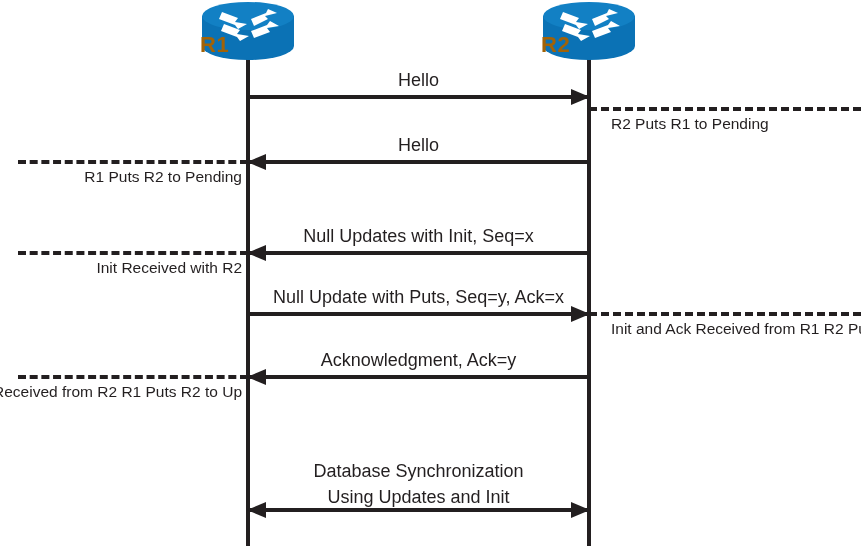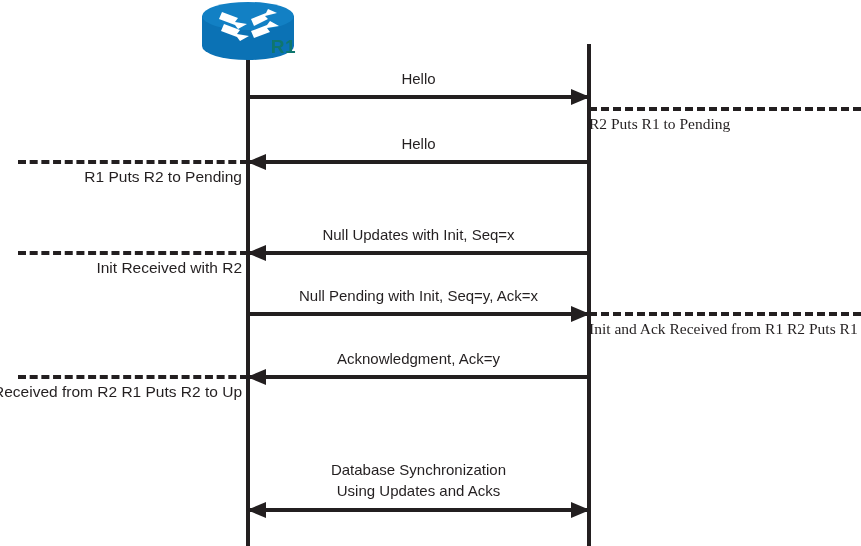--- a/index.html
+++ b/index.html
@@ -34,23 +34,23 @@
     height: 58px;
   }
   #router-r1 { left: 200px; top: 2px; }
   #router-r2 { left: 541px; top: 2px; }
   .router-node svg { display: block; }
   .router-label {
     position: absolute;
     left: 0;
     right: 0;
     bottom: 2px;
-    text-align: right;
-    color: #0f766e;
-    font-size: 19px;
+    text-align: left;
+    color: #a16207;
+    font-size: 22px;
     font-weight: bold;
     letter-spacing: 0.5px;
     pointer-events: none;
   }
 
   
   .message {
     position: absolute;
     height: 0;
   }
@@ -75,21 +75,21 @@
   }
   .arrowhead.left {
     border-right: 19px solid #231f20;
     left: -1px;
   }
   .msg-label {
     position: absolute;
     left: 0;
     width: 100%;
     text-align: center;
-    font-size: 15px;
+    font-size: 18px;
     color: #231f20;
     line-height: 1.42;
     white-space: pre;
   }
   .msg-label.one-line { top: -27px; }
   .msg-label.two-line { top: -49px; }
 
   
   .annotation {
     position: absolute;
@@ -104,21 +104,21 @@
   }
   .ann-text {
     position: absolute;
     top: 6px;
     font-size: 15.5px;
     color: #231f20;
     line-height: 1.36;
     white-space: nowrap;
   }
   .annotation.left .ann-text  { right: 6px; }
-  .annotation.right .ann-text { left: 0;  text-align: center; font-family: Liberation Serif, serif;  }
+  .annotation.right .ann-text { left: 22px;  text-align: center;  }
 </style>
 </head>
 <body>
 
 <div id="diagram-root">
 
   <div id="lifeline-r1" class="lifeline"></div>
   <div id="lifeline-r2" class="lifeline"></div>
 
   <div id="router-r1" class="router-node">
@@ -129,20 +129,33 @@
         <path d="M22,10 L38,16 L35,20 L47,22 L38,27 L35,23 L19,17 Z"></path>
         <path d="M74,8 L60,15 L63,18 L51,21 L60,25 L62,21 L77,15 Z" transform="rotate(180 64 16)"></path>
         <path d="M24,22 L40,28 L37,32 L49,34 L40,39 L37,35 L21,29 Z" transform="rotate(0)"></path>
         <path d="M76,20 L60,26 L63,30 L51,32 L60,37 L63,33 L79,27 Z" transform="rotate(180 65 28)"></path>
       </g>
       <ellipse cx="48" cy="14" rx="46" ry="14" fill="none" stroke="#ffffff" stroke-width="0"></ellipse>
     </svg>
     <span class="router-label">R1</span>
   </div>
 
+  <div id="router-r2" class="router-node">
+    <svg width="96" height="58" viewBox="0 0 96 58">
+      <path d="M2,14 L2,44 A46,14 0 0 0 94,44 L94,14 Z" fill="#0b72b5"></path>
+      <ellipse cx="48" cy="14" rx="46" ry="14" fill="#1280c4"></ellipse>
+      <g fill="#ffffff">
+        <path d="M22,10 L38,16 L35,20 L47,22 L38,27 L35,23 L19,17 Z"></path>
+        <path d="M74,8 L60,15 L63,18 L51,21 L60,25 L62,21 L77,15 Z" transform="rotate(180 64 16)"></path>
+        <path d="M24,22 L40,28 L37,32 L49,34 L40,39 L37,35 L21,29 Z"></path>
+        <path d="M76,20 L60,26 L63,30 L51,32 L60,37 L63,33 L79,27 Z" transform="rotate(180 65 28)"></path>
+      </g>
+    </svg>
+    <span class="router-label">R2</span>
+  </div>
 
   <div class="annotation right" style="left:589px; top:107px; width:272px;">
     <div class="ann-dash"></div>
     <div class="ann-text">R2 Puts R1 to Pending</div>
   </div>
 
   <div class="annotation left" style="left:18px; top:160px; width:230px;">
     <div class="ann-dash"></div>
     <div class="ann-text">R1 Puts R2 to Pending</div>
   </div>
@@ -178,30 +191,30 @@
 
   <div class="message" style="left:248px; top:251px; width:341px;">
     <div class="msg-line" style="width:341px;"></div>
     <div class="arrowhead left"></div>
     <div class="msg-label one-line">Null Updates with Init, Seq=x</div>
   </div>
 
   <div class="message" style="left:248px; top:312px; width:341px;">
     <div class="msg-line" style="width:341px;"></div>
     <div class="arrowhead right"></div>
-    <div class="msg-label one-line">Null Pending with Init, Seq=y, Ack=x</div>
+    <div class="msg-label one-line">Null Update with Puts, Seq=y, Ack=x</div>
   </div>
 
   <div class="message" style="left:248px; top:375px; width:341px;">
     <div class="msg-line" style="width:341px;"></div>
     <div class="arrowhead left"></div>
     <div class="msg-label one-line">Acknowledgment, Ack=y</div>
   </div>
 
   <div class="message" style="left:248px; top:508px; width:341px;">
     <div class="msg-line" style="width:341px;"></div>
     <div class="arrowhead left"></div>
     <div class="arrowhead right"></div>
     <div class="msg-label two-line">Database Synchronization
-Using Updates and Acks</div>
+Using Updates and Init</div>
   </div>
 
 </div>
 
 </body></html>

